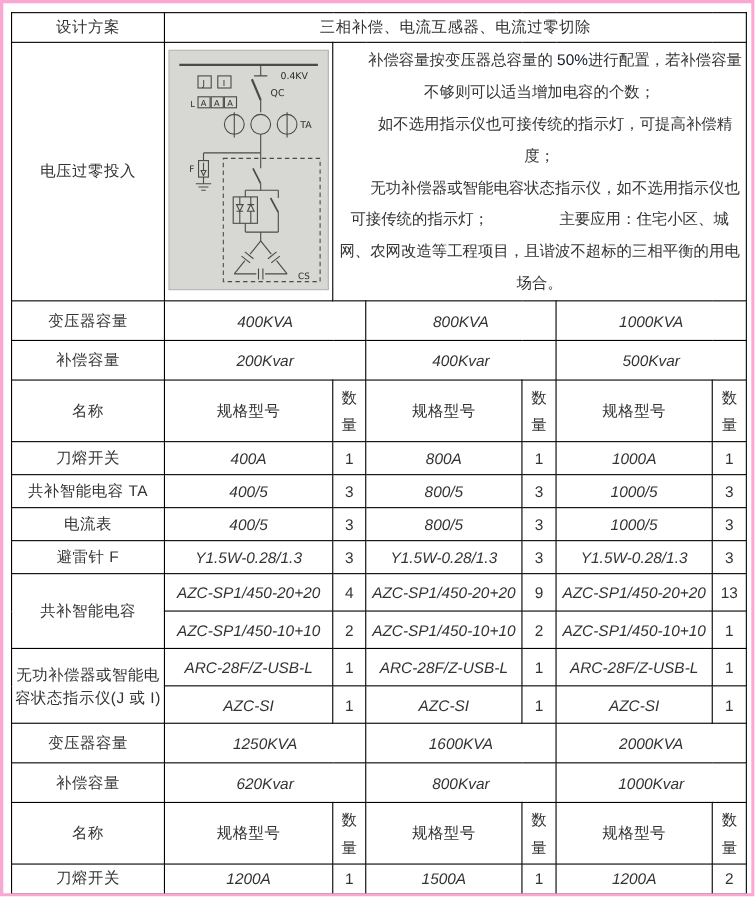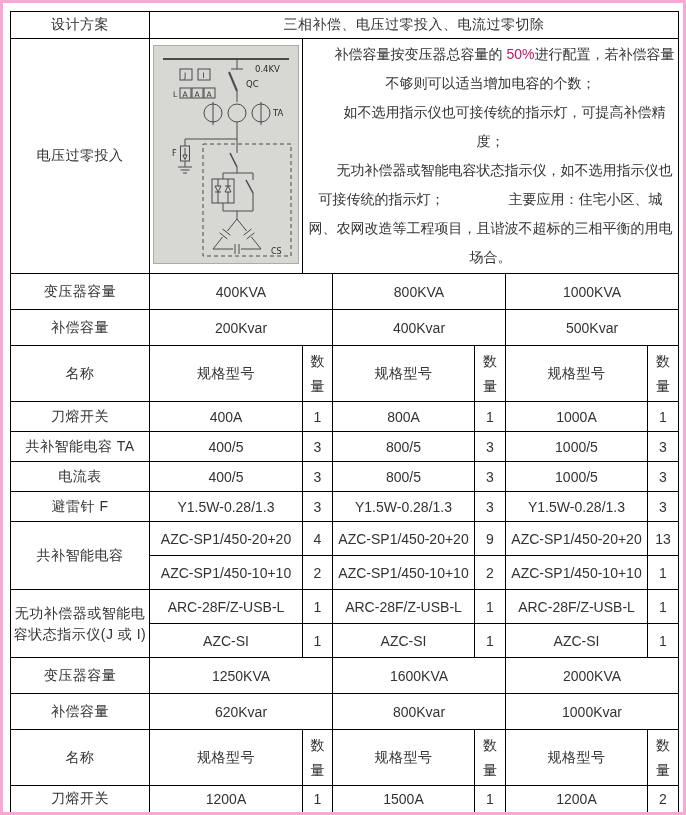--- a/index.html
+++ b/index.html
@@ -18,41 +18,41 @@
     border-collapse:collapse;table-layout:fixed;width:668px;
     background:#fff;
   }
   table.spec td{
     border:1px solid #000;
     text-align:center;vertical-align:middle;
     padding:1px 2px;overflow:hidden;
     font-size:14px;color:#333;
   }
   td.zh{font-size:15px;color:#1f1f1f;letter-spacing:0.5px;}
-  td.val{font-size:14px;color:#333;}
+  td.val{font-size:14px;color:#333;font-style:italic;}
   td.qty{font-size:14px;color:#333;}
   td.qty-h{
     font-size:15px;color:#1f1f1f;
     line-height:1.75;word-break:break-all;padding:1px 8px;
   }
   tr.r-design{height:27px;}
   tr.r-diagram{height:227px;}
   tr.r-cap{height:36px;}
   tr.r-head{height:56px;}
   tr.r-data{height:30px;}
   tr.r-sub{height:34px;}
   tr.r-last{height:27px;}
   td.diagram-cell{padding:3px;vertical-align:middle;text-decoration:underline;}
   td.notes-cell{
     text-align:justify;vertical-align:top;
     padding:8px 12px 0 14px;
     font-size:15.5px;line-height:29px;color:#1f1f1f;
   }
   .notes-cell p{margin:0;text-indent:2em;}
-  .pct{color:#be185d;margin-top:32px;}
+  .pct{color:#0f172a;margin-top:32px;}
   .gap-spacer{display:inline-block;width:64px;}
   .wrap-label{display:inline-block;line-height:1.45;}
   svg text{font-family:"DejaVu Sans","Liberation Sans",sans-serif;fill:#2b2b2b;}
   svg line,svg circle,svg rect.sym,svg polyline,svg polygon{stroke:#4a4a4a;fill:none;}
 </style>
 </head>
 <body>
 
 <div class="page">
 <table class="spec">
@@ -62,21 +62,21 @@
         <col style="width:30px">
     <col style="width:142px">
         <col style="width:31px">
         <col style="width:142px">
         <col style="width:31px">
   </colgroup>
 
   <tbody>
         <tr class="r-design">
     <td class="zh">设计方案</td>
-    <td class="zh" colspan="6">三相补偿、电压过零投入、电流过零切除</td>
+    <td class="zh" colspan="6">三相补偿、电流互感器、电流过零切除</td>
   </tr>
 
   <tr class="r-diagram">
     <td class="zh">电压过零投入</td>
     <td class="diagram-cell">
       <svg width="146" height="219" viewBox="0 0 146 219">
         <rect x="0.5" y="0.5" width="145" height="218" fill="#D7D7D3" stroke="#ABABA7"></rect>
 
         <line x1="10" y1="14" x2="136" y2="14" stroke-width="2"></line>
         <text x="102" y="27" font-size="8.5">0.4KV</text>

